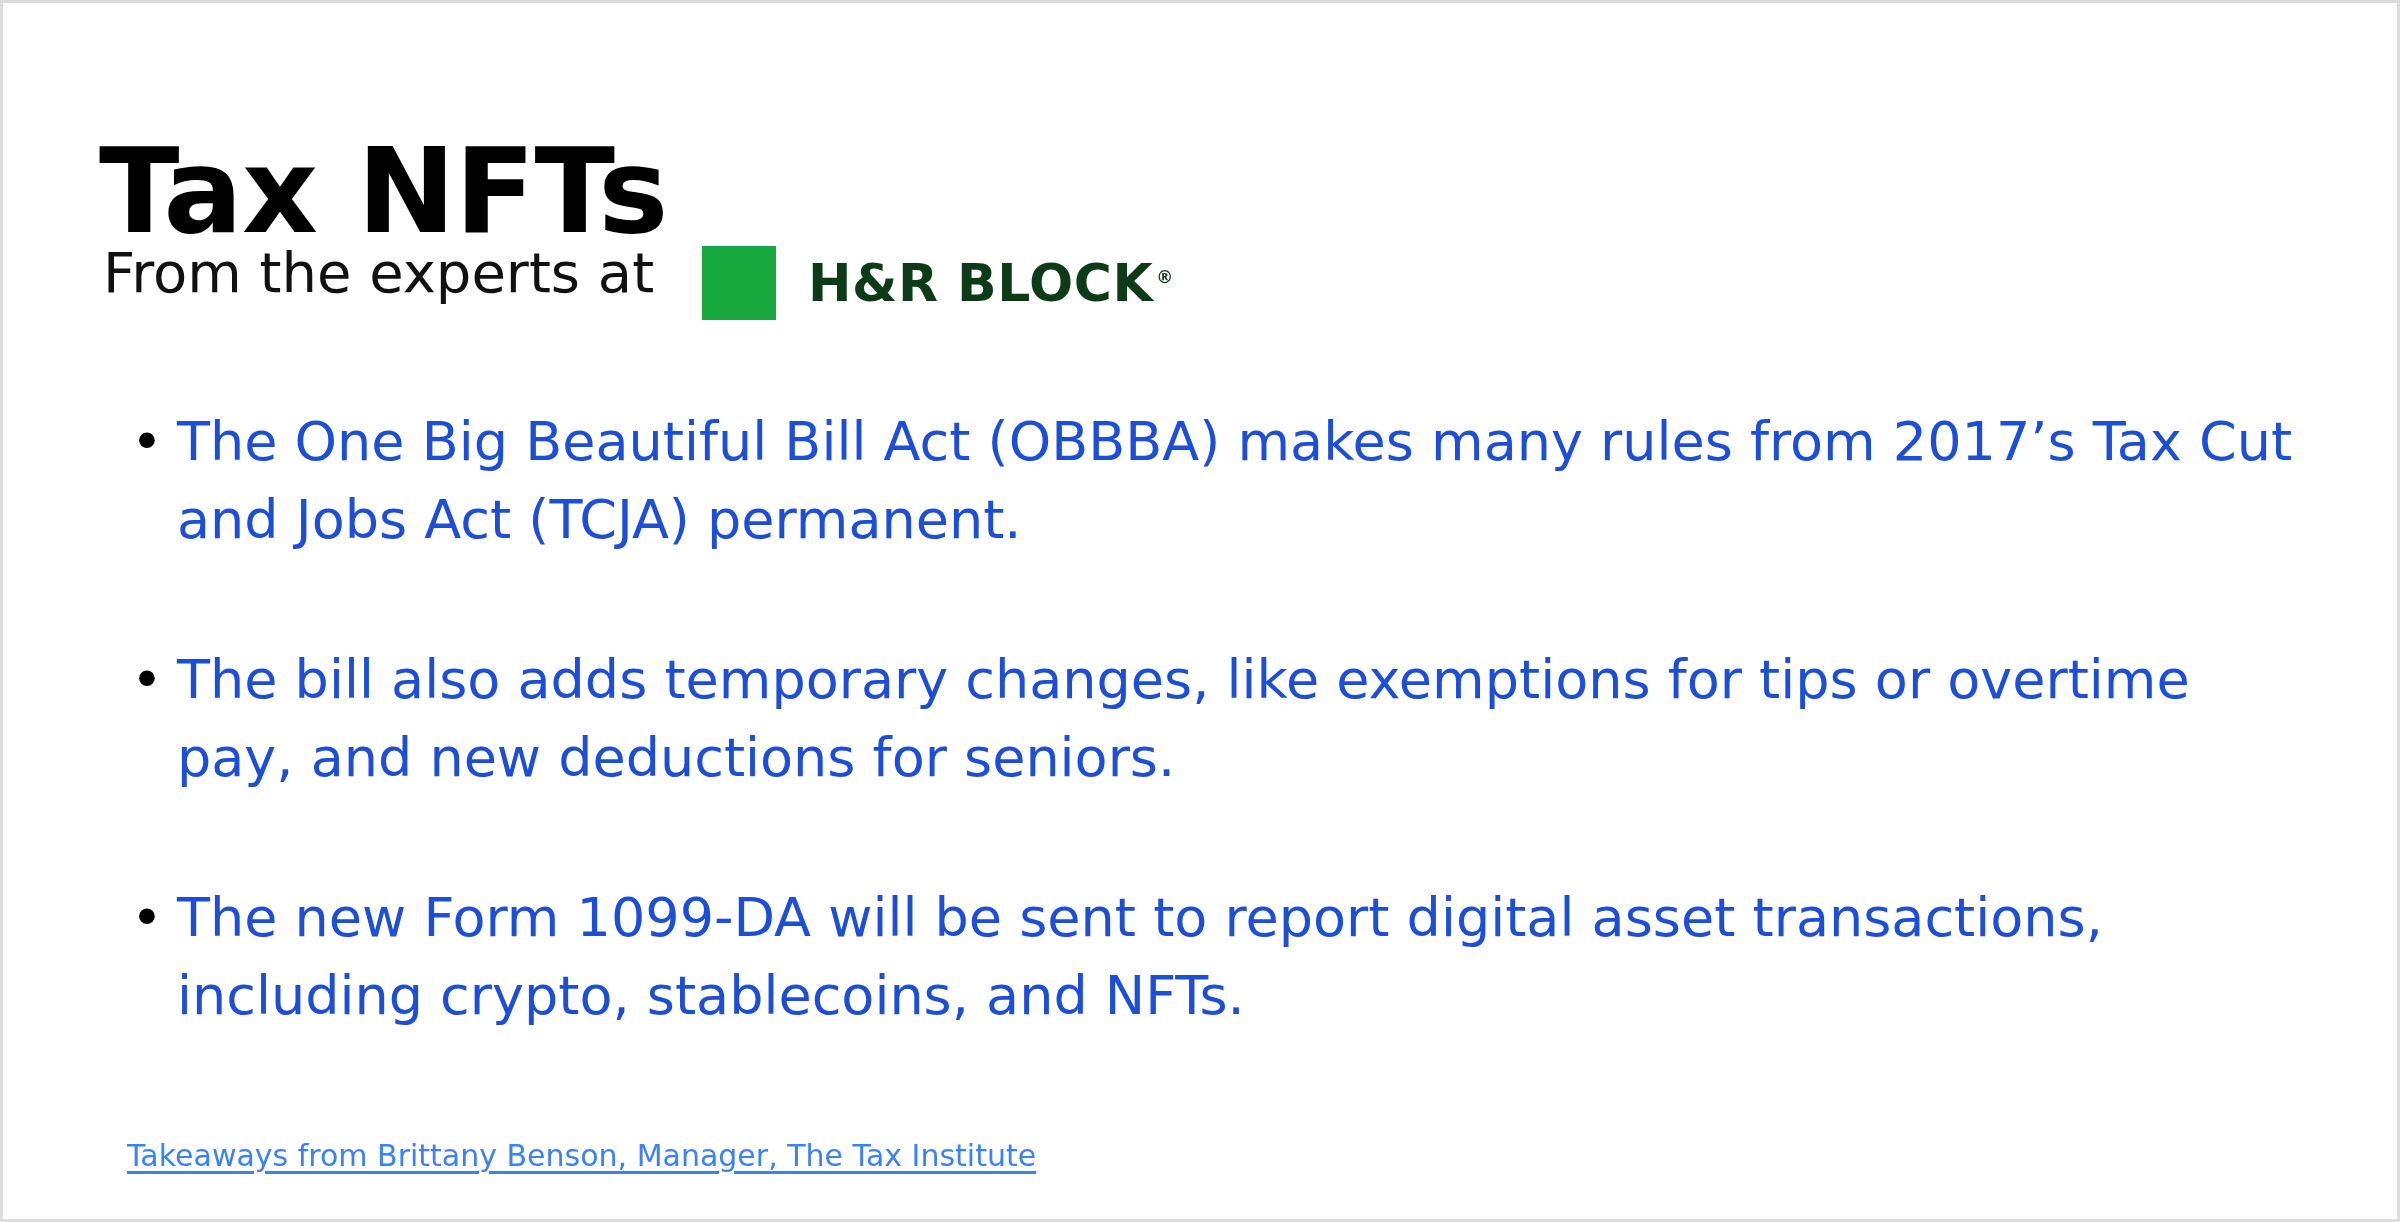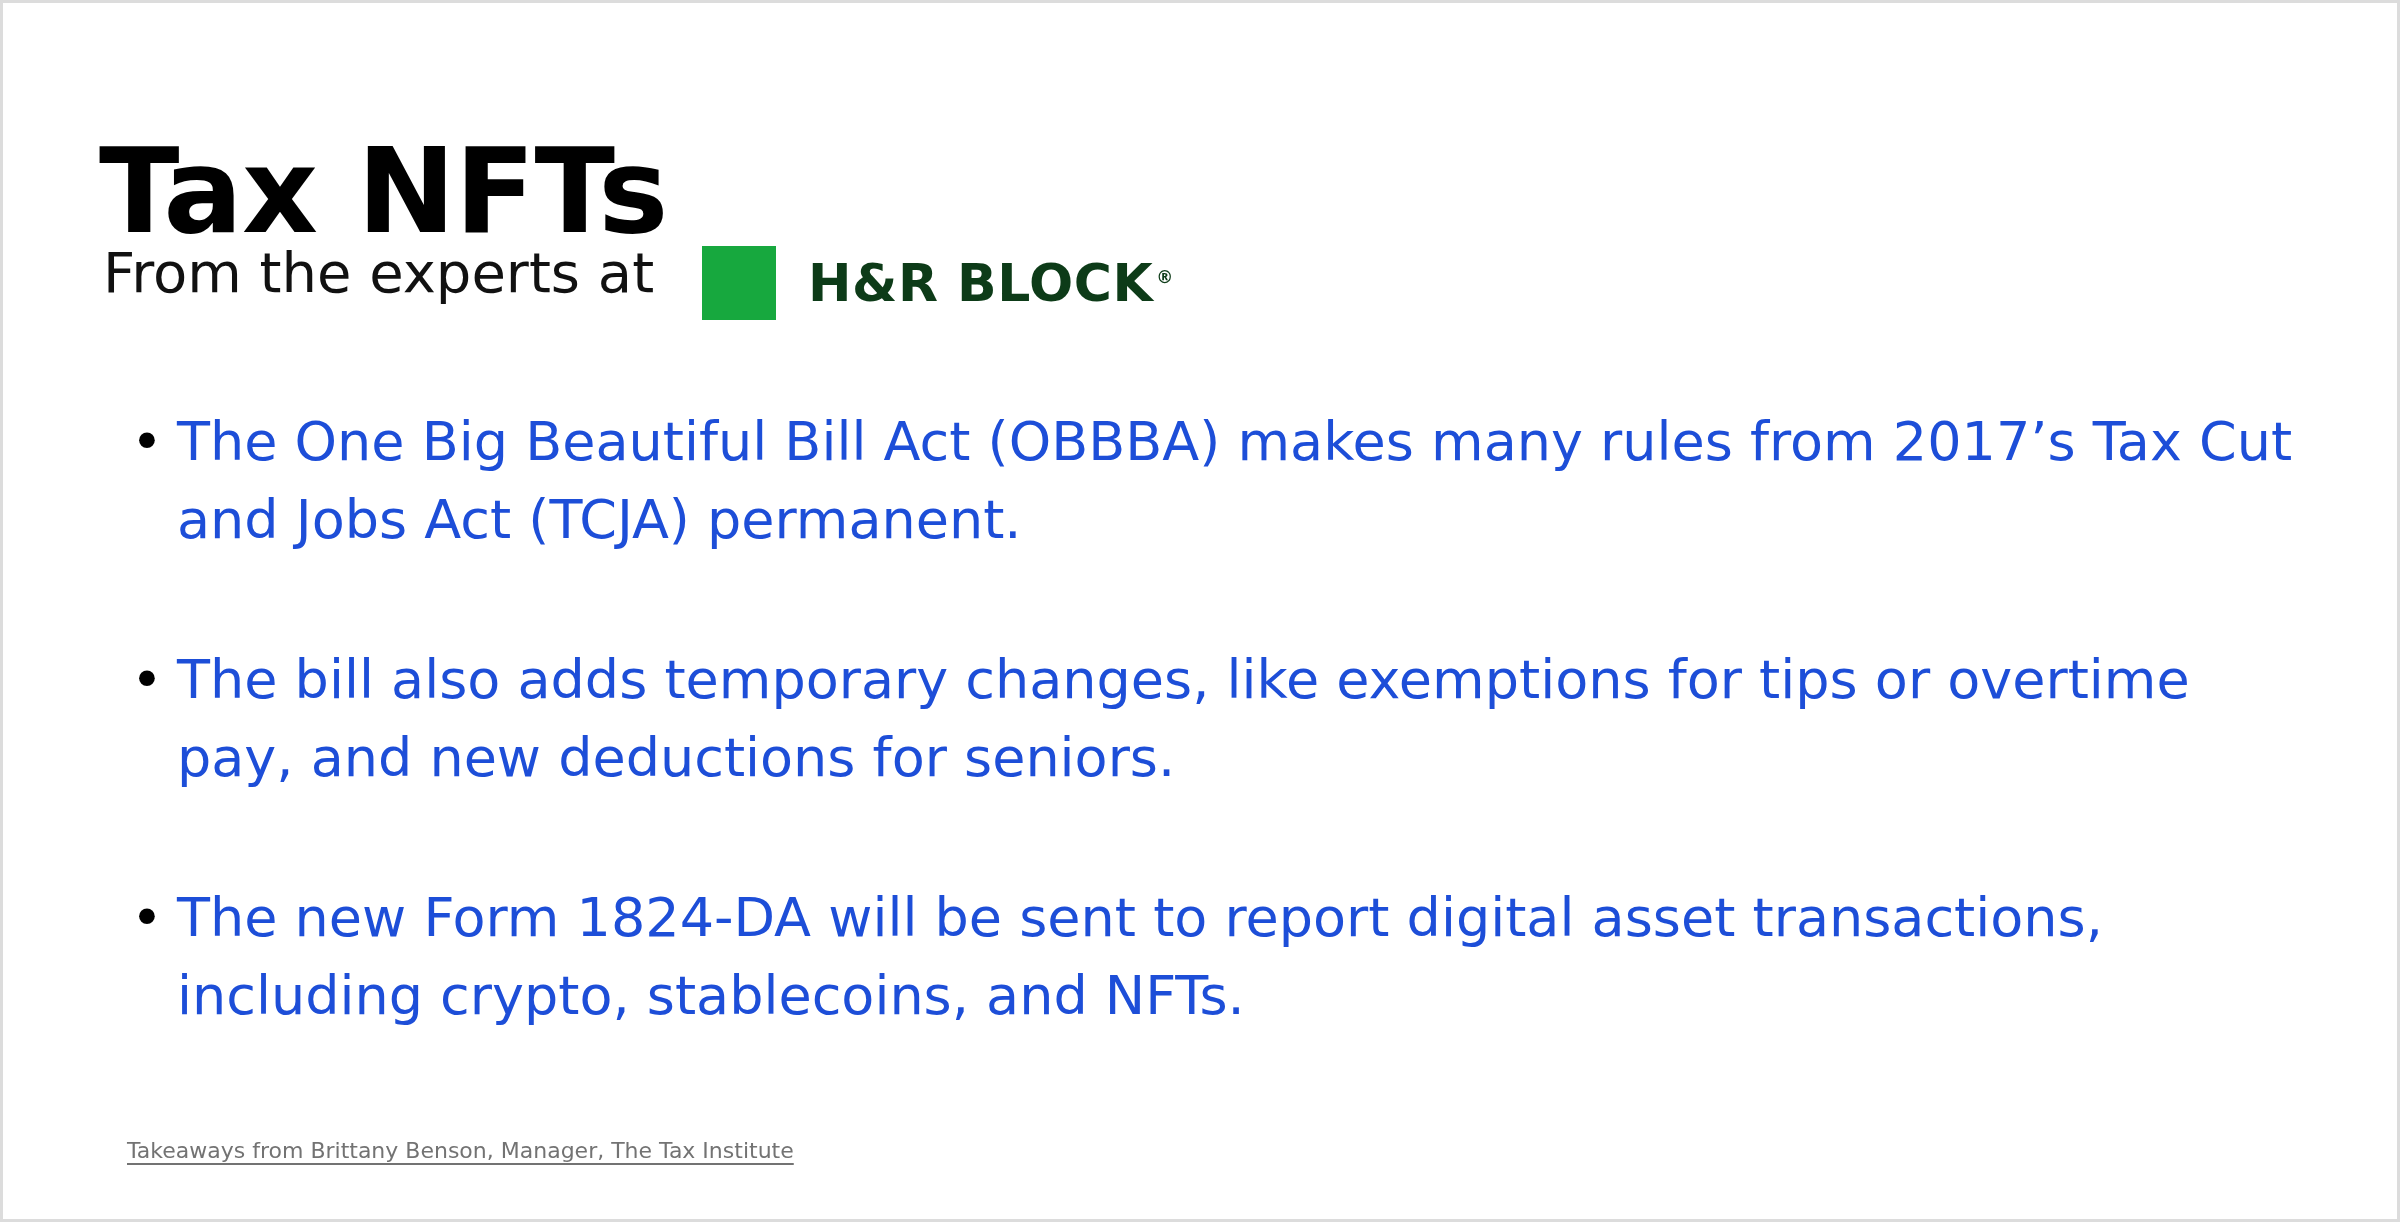--- a/index.html
+++ b/index.html
@@ -117,23 +117,23 @@
   }
 
   
   .footer {
     position: absolute;
     left: 124px;
     top: 1135px;
   }
   .footer-link {
     font-family: "DejaVu Sans", sans-serif;
-    font-size: 22px;
+    font-size: 30px;
     line-height: 1.2;
-    color: #737373;
+    color: #3b82f6;
     text-decoration: underline;
     text-underline-offset: 5px;
     cursor: pointer;
     white-space: nowrap;
   }
 </style>
 </head>
 <body>
 
 <div class="slide">
@@ -156,21 +156,21 @@
       <span class="bullet-text">The One Big Beautiful Bill Act (OBBBA) makes many rules from 2017’s Tax Cut and Jobs Act (TCJA) permanent.</span>
     </div>
 
     <div class="bullet-item">
       <span class="bullet-marker">•</span>
       <span class="bullet-text">The bill also adds temporary changes, like exemptions for tips or overtime pay, and new deductions for seniors.</span>
     </div>
 
     <div class="bullet-item">
       <span class="bullet-marker">•</span>
-      <span class="bullet-text">The new Form 1824-DA will be sent to report digital asset transactions, including crypto, stablecoins, and NFTs.</span>
+      <span class="bullet-text">The new Form 1099-DA will be sent to report digital asset transactions, including crypto, stablecoins, and NFTs.</span>
     </div>
 
   </div>
 
   <div class="footer">
     <span class="footer-link">Takeaways from Brittany Benson, Manager, The Tax Institute</span>
   </div>
 
 </div>
 

